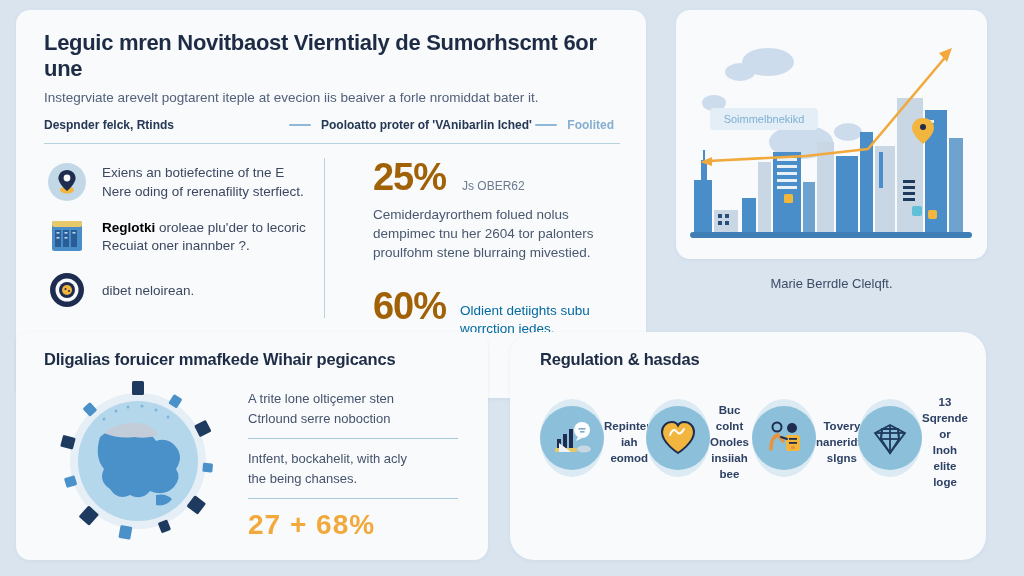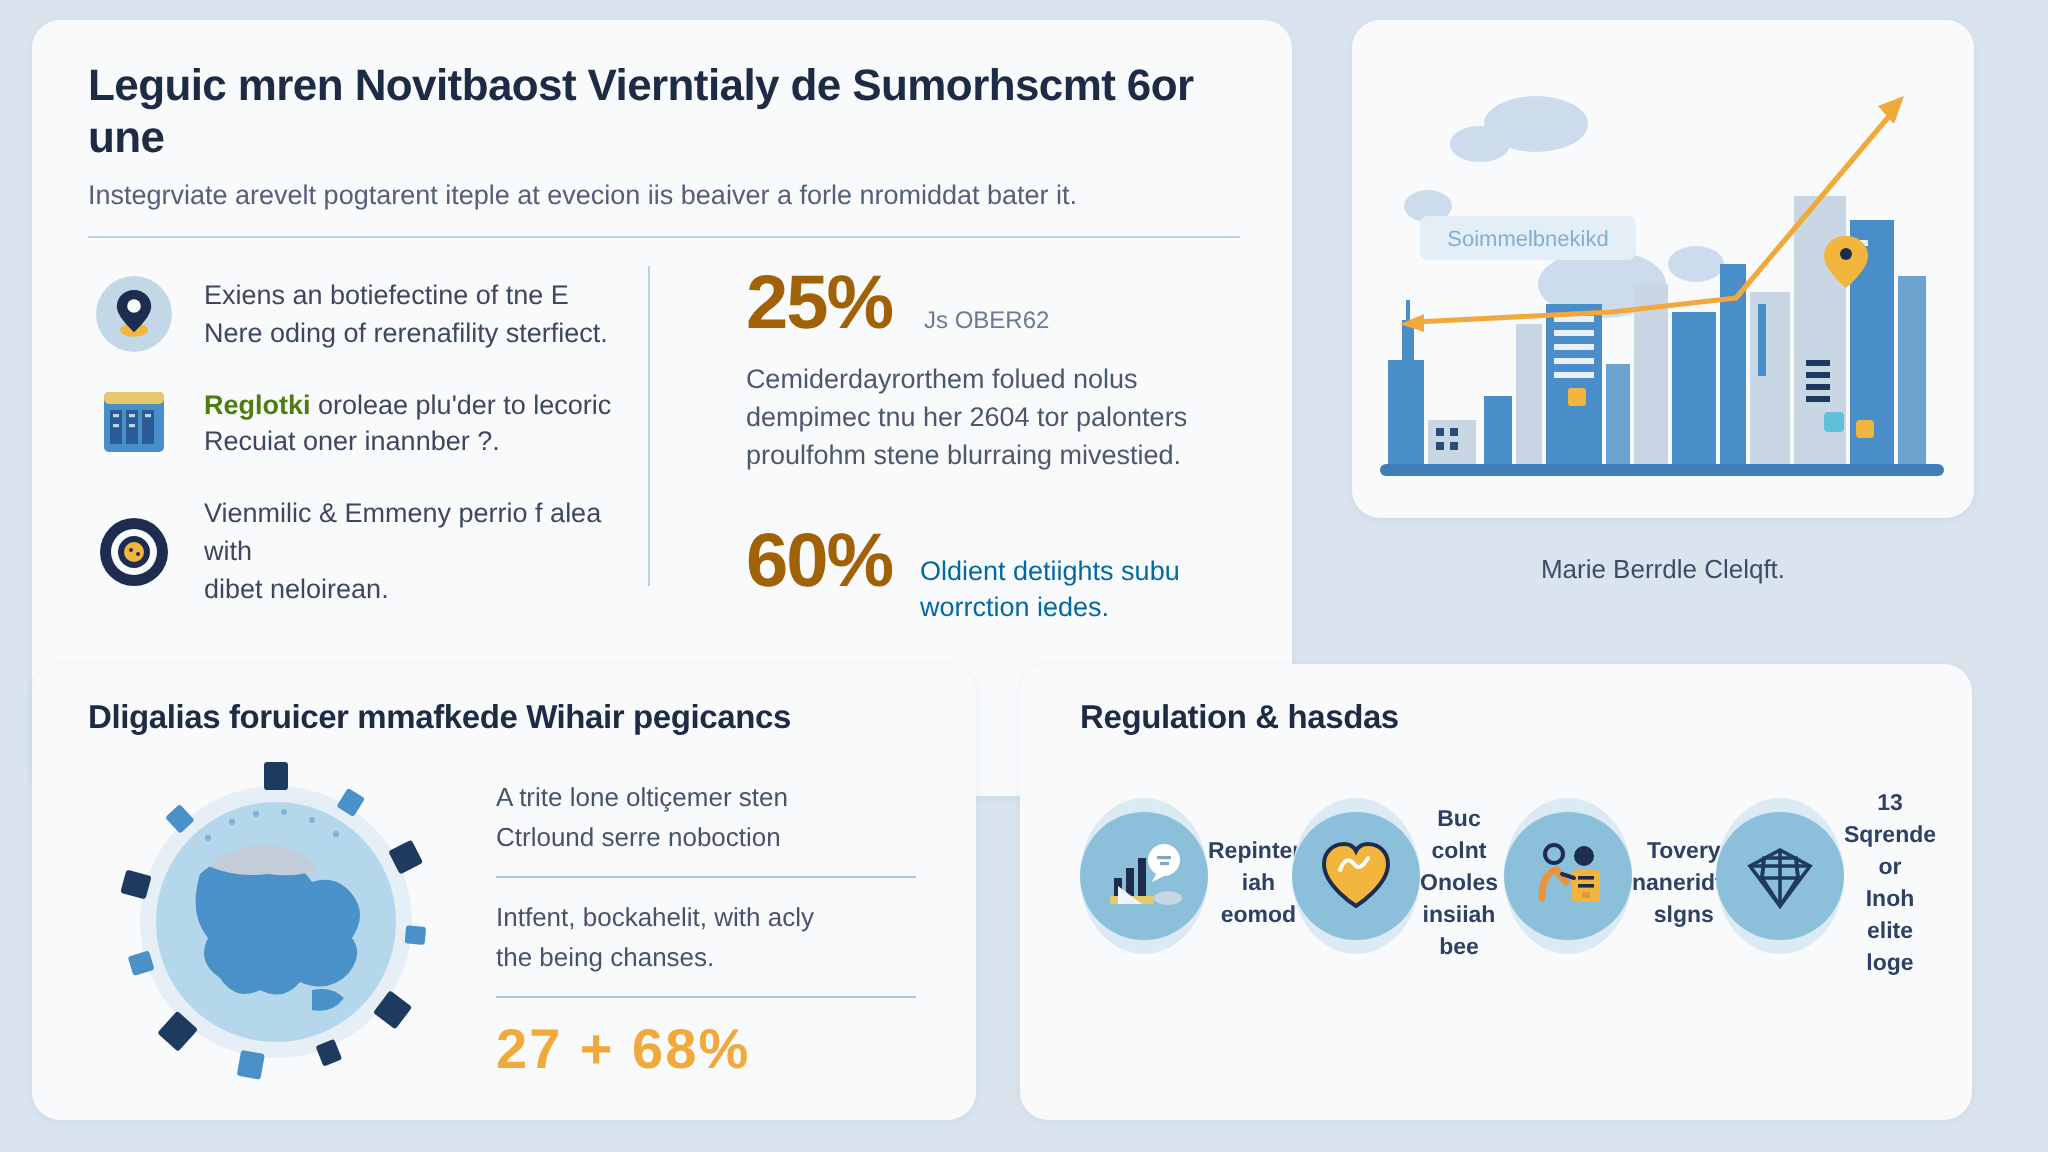--- a/index.html
+++ b/index.html
@@ -18,21 +18,21 @@
   .meta-group{display:flex;align-items:center;gap:10px;}
   .meta-center{margin-left:115px;}
   .meta-right{margin-left:auto;margin-right:6px;}
   .dash{display:inline-block;width:22px;height:2px;background:#8fb8d8;border-radius:1px;}
   .meta-light{color:#85aed0;}
   .ov-divider{border:none;border-top:1.5px solid #b9d2e2;margin:11px 0 0 0;}
   .ov-columns{display:flex;padding:14px 0 0 0;height:160px;}
   .ov-left{width:318px;border-right:1.5px solid #b9d2e2;padding:4px 0 0 4px;}
   .feature{display:flex;align-items:center;gap:16px;margin-bottom:15px;}
   .feature-text{font-size:13.5px;color:#3c4860;line-height:1.4;padding-top:2px;}
-  .feature-text .bold{font-weight:700;color:#4d7c0f;}
+  .feature-text .bold{font-weight:700;color:#000000;}
   .ficon{width:38px;height:38px;flex:0 0 38px;display:flex;align-items:center;justify-content:center;}
   .pin-circle{width:38px;height:38px;border-radius:50%;background:#c2d8e6;
               display:flex;align-items:center;justify-content:center;}
   .ov-right{flex:1;padding:0 0 0 48px;}
   .stat-top{display:flex;align-items:baseline;gap:16px;}
   .stat-value{font-size:38px;font-weight:800;color:#a16207;letter-spacing:-1px;line-height:1;}
   .stat-caption{font-size:12px;color:#6b7a90;}
   .stat-desc{font-size:13.5px;color:#4a586e;line-height:1.42;width:232px;margin:9px 0 12px 0;}
   .stat2{display:flex;align-items:center;gap:14px;}
   .stat2 .stat-caption2{font-size:13.5px;color:#0369a1;width:160px;line-height:1.35;margin-top:28px;}
@@ -43,21 +43,21 @@
   #panel-markets{left:16px;top:332px;width:472px;height:228px;}
   .mk-inner{padding:18px 24px 0 28px;}
   .mk-title{font-size:16.5px;font-weight:700;color:#1d2b45;margin:0 0 8px 0;letter-spacing:-0.2px;}
   .mk-body{display:flex;}
   .mk-globe{width:210px;flex:0 0 210px;margin-left:-6px;}
   .mk-points{flex:1;padding-top:12px;padding-right:6px;}
   .mk-line{font-size:13px;color:#45536b;line-height:1.5;}
   .mk-divider{border:none;border-top:1.5px solid #a8c8dc;margin:10px 0;}
   .mk-stat{font-size:28px;font-weight:800;color:#f2a93b;letter-spacing:1px;margin-top:4px;}
   
-  #panel-regulation{left:510px;top:332px;width:476px;height:228px;}
+  #panel-regulation{left:510px;top:332px;width:476px;height:228px;border-radius:24px;}
   .rg-inner{padding:18px 28px 0 30px;}
   .rg-title{font-size:16.5px;font-weight:700;color:#1d2b45;margin:0 0 16px 0;letter-spacing:-0.2px;}
   .rg-row{display:flex;justify-content:space-between;}
   .rg-item{width:100px;display:flex;flex-direction:row;align-items:center;}
   .rg-outer{width:78px;height:78px;border-radius:50%;background:#dceaf4;
             display:flex;align-items:center;justify-content:center;}
   .rg-circle{width:64px;height:64px;border-radius:50%;background:#8cc0da;
              display:flex;align-items:center;justify-content:center;}
   .rg-label{margin-top:9px;font-size:11.5px;font-weight:700;color:#2e4164;
             text-align:center;line-height:1.4;}
@@ -65,20 +65,33 @@
 </head>
 <body>
 
 <div class="canvas">
 
   <div class="panel" id="panel-overview">
     <div class="ov-inner">
       <h1 class="ov-title">Leguic mren Novitbaost Vierntialy de Sumorhscmt 6or une</h1>
       <p class="ov-subtitle">Instegrviate arevelt pogtarent iteple at evecion iis beaiver a forle nromiddat bater it.</p>
 
+      <div class="meta-row">
+        <div class="meta-group">
+          <span>Despnder felck, Rtinds</span>
+        </div>
+        <div class="meta-group meta-center">
+          <span class="dash"></span>
+          <span>Pooloatto proter of 'VAnibarlin Iched'</span>
+        </div>
+        <div class="meta-group meta-right">
+          <span class="dash"></span>
+          <span class="meta-light">Foolited</span>
+        </div>
+      </div>
       <hr class="ov-divider">
 
       <div class="ov-columns">
         <div class="ov-left">
 
           <div class="feature">
             <span class="ficon pin-circle">
               <svg width="22" height="26" viewBox="0 0 22 26">
                 <ellipse cx="11" cy="21" rx="7" ry="3.4" fill="#f2b53e"></ellipse>
                 <path d="M11 1 C5.8 1 2.4 5 2.4 9.2 C2.4 14.5 11 22 11 22 C11 22 19.6 14.5 19.6 9.2 C19.6 5 16.2 1 11 1 Z" fill="#1e2d4f"></path>
@@ -117,21 +130,20 @@
               <svg width="38" height="38" viewBox="0 0 38 38">
                 <circle cx="19" cy="19" r="17" fill="#1e2d4f"></circle>
                 <circle cx="19" cy="19" r="11.5" fill="#f8fafc"></circle>
                 <circle cx="19" cy="19" r="8" fill="#1e2d4f"></circle>
                 <circle cx="19" cy="19" r="5" fill="#f2b53e"></circle>
                 <circle cx="17.5" cy="18" r="1" fill="#1e2d4f"></circle>
                 <circle cx="21" cy="20" r="1" fill="#1e2d4f"></circle>
               </svg>
             </span>
             <div class="feature-text">
-              <span style="display:block">Vienmilic &amp; Emmeny perrio f alea with</span>
               <span style="display:block">dibet neloirean.</span>
             </div>
           </div>
 
         </div>
 
         <div class="ov-right">
           <div class="stat-top">
             <span class="stat-value">25%</span>
             <span class="stat-caption">Js OBER62</span>

